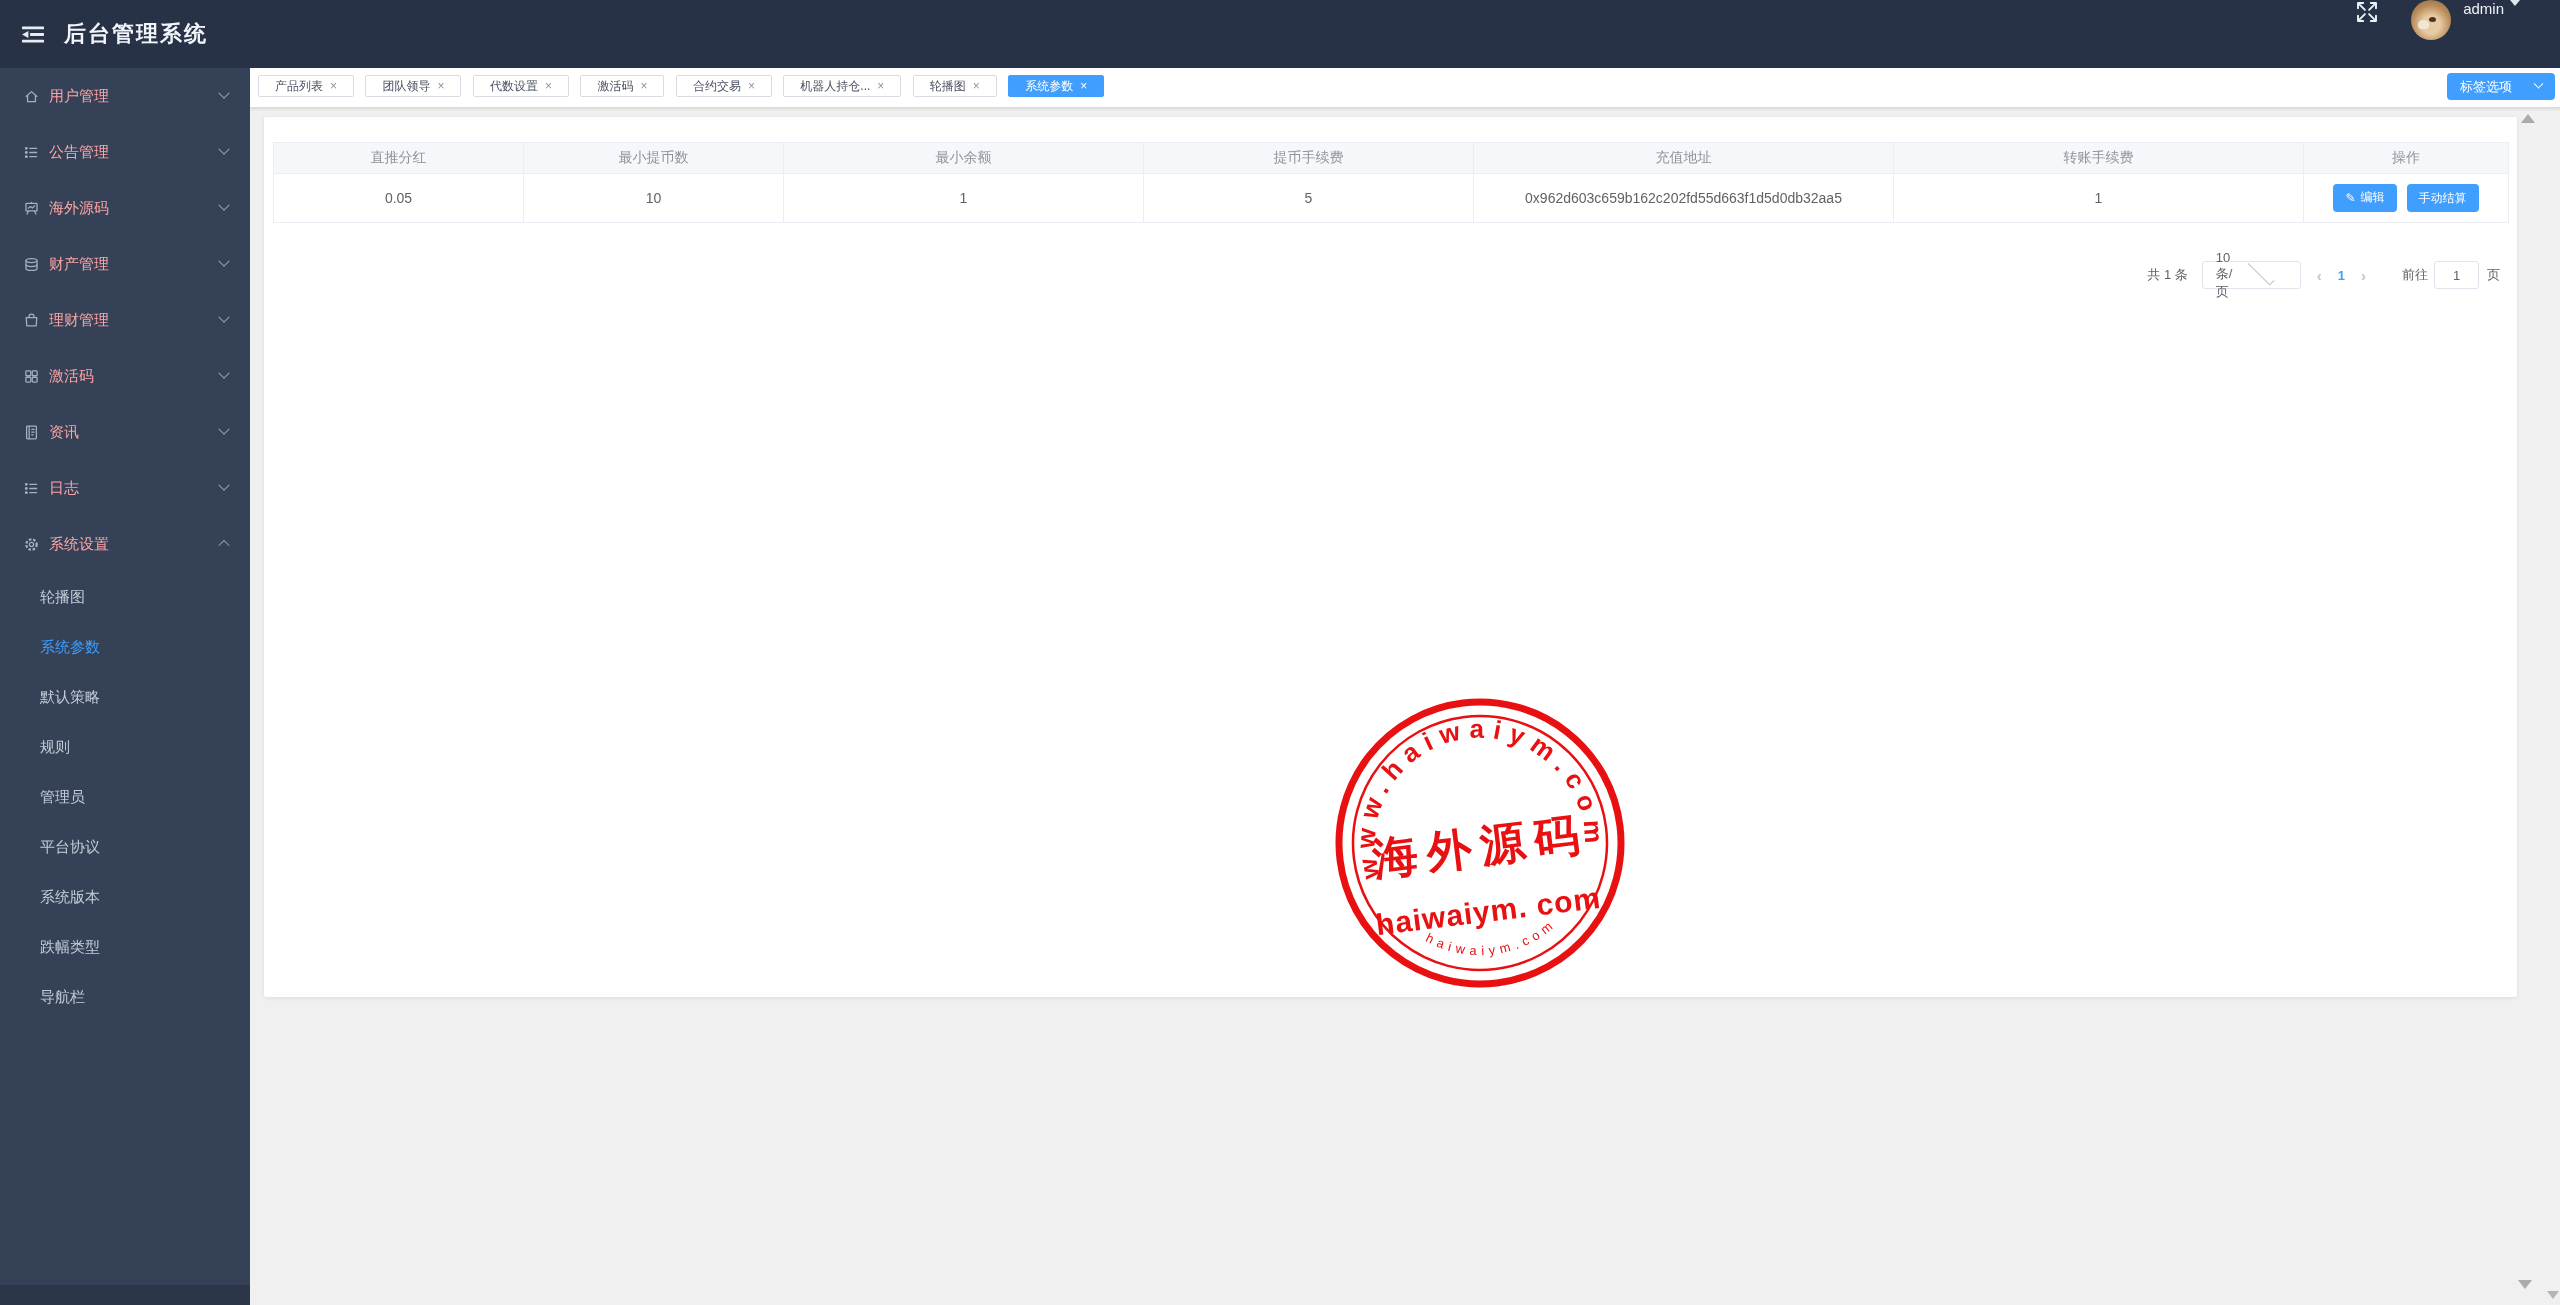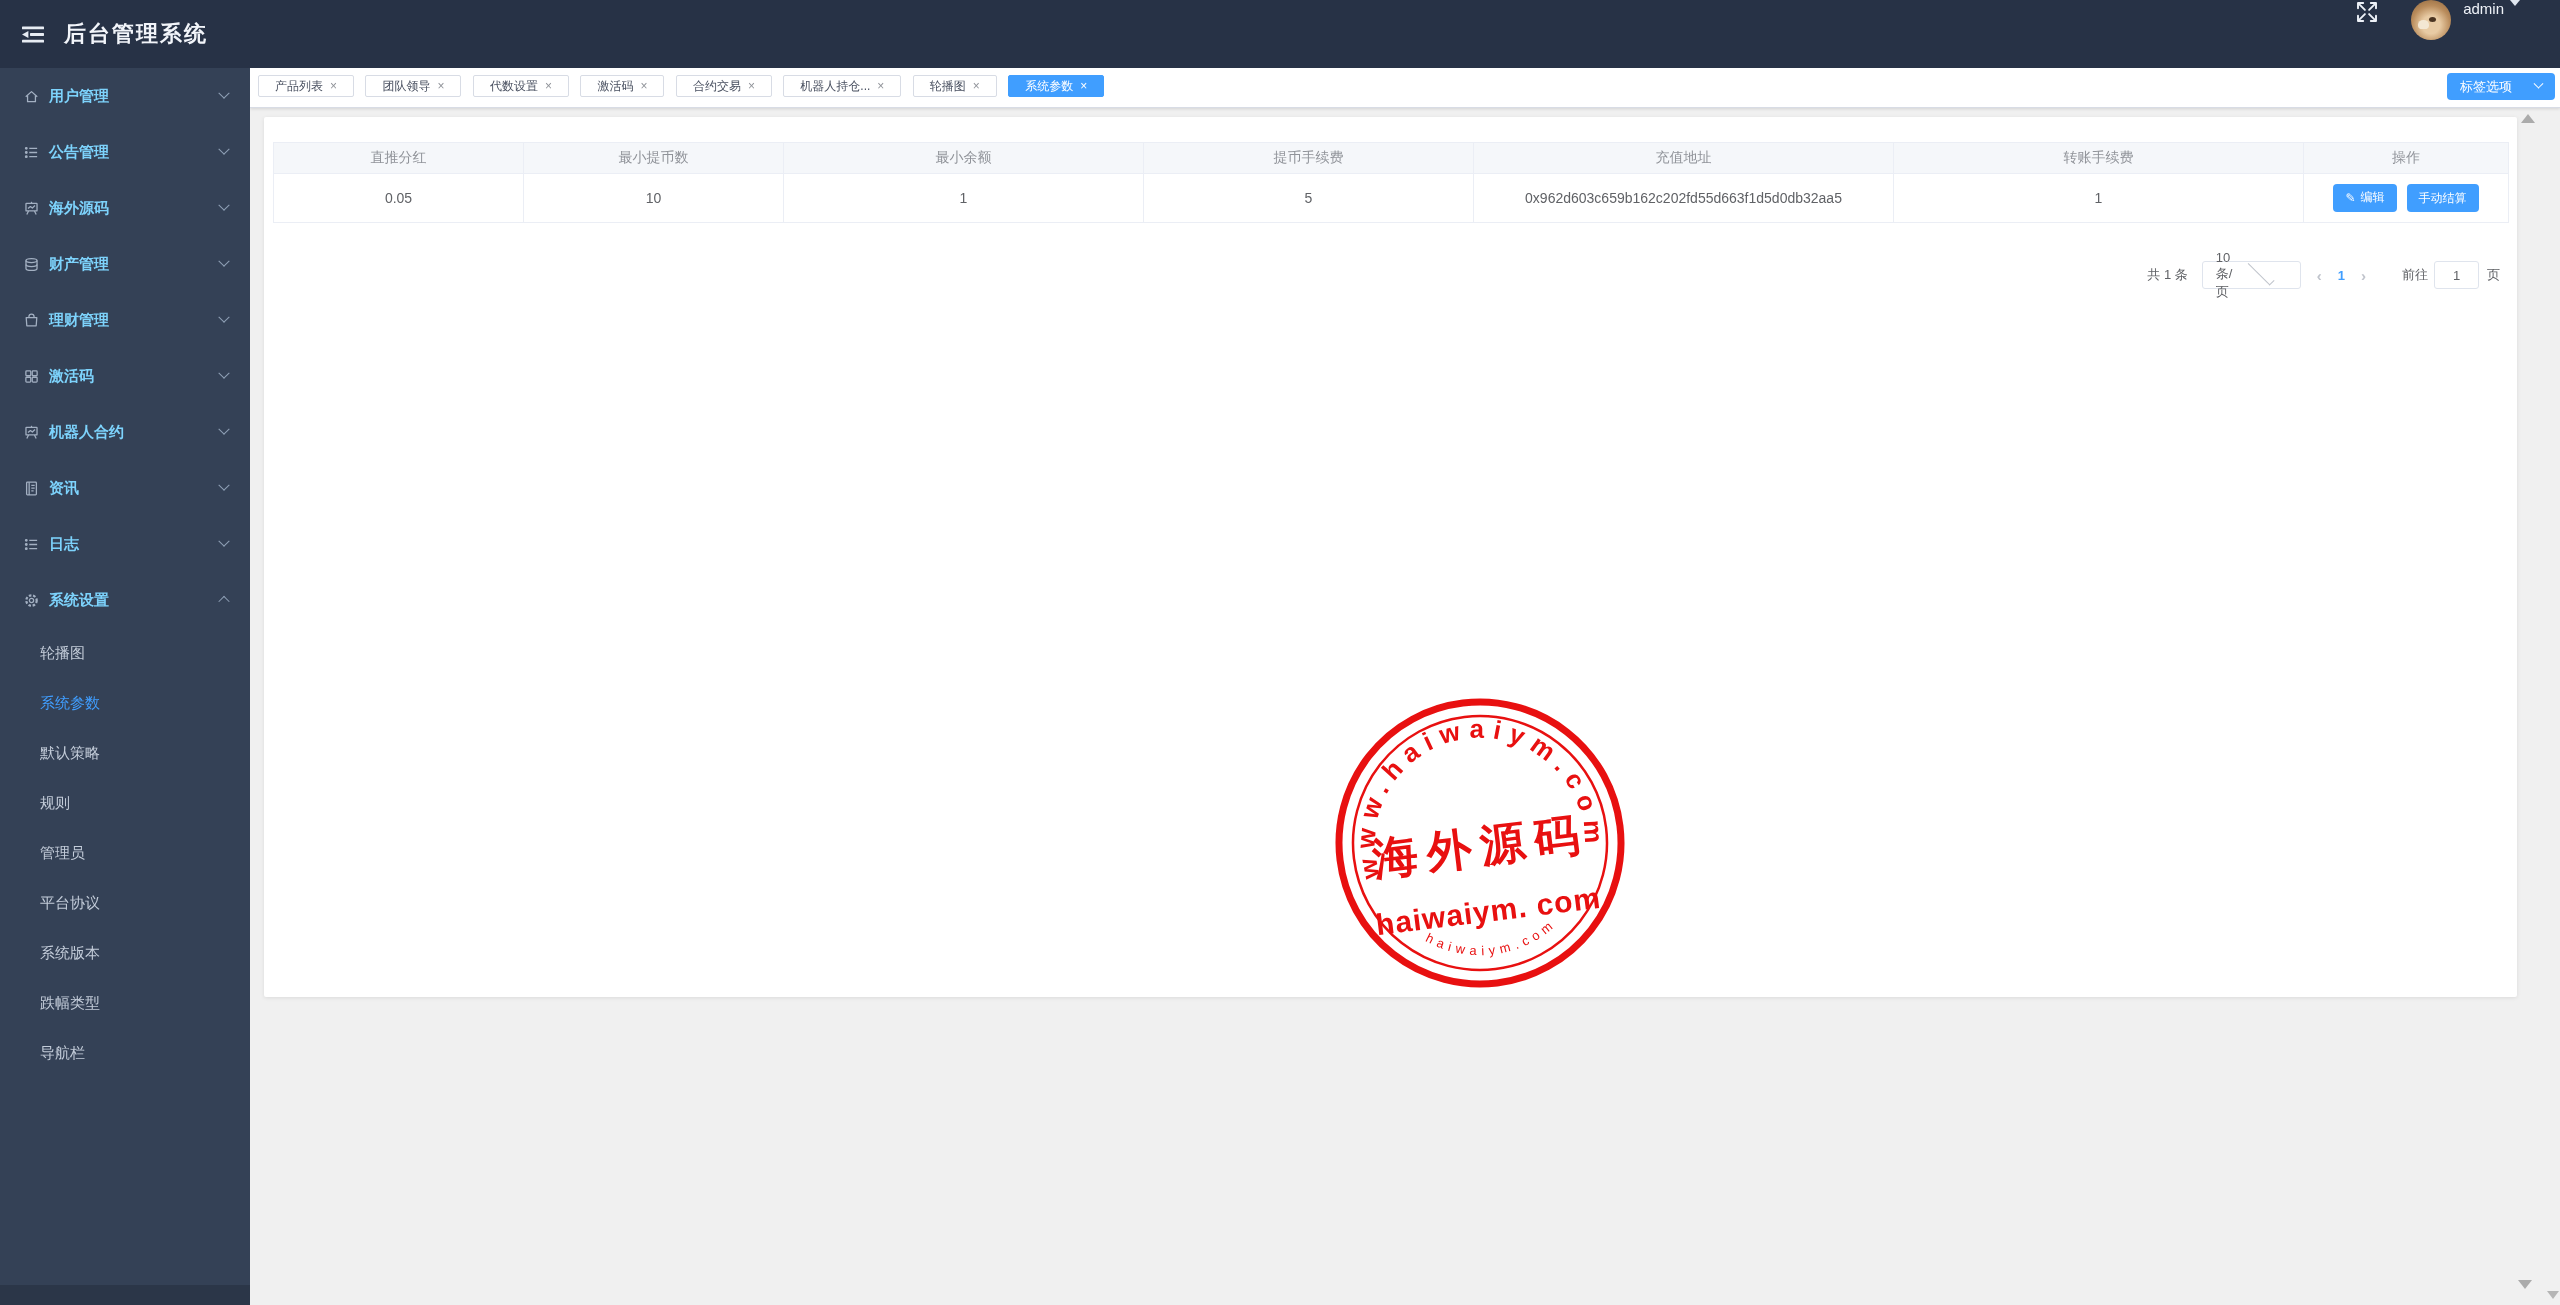--- a/index.html
+++ b/index.html
@@ -16,21 +16,21 @@
   .avatar:before { content:""; position:absolute; left:7px; top:20px; width:11px; height:9px; background:#f3e7d3; border-radius:50% 50% 40% 40%; }
   .avatar:after { content:""; position:absolute; left:18px; top:17px; width:7px; height:5px; background:#4a3421; border-radius:50%; }
   .admin-name { color:#eef2f8; font-size:15px; margin-right:6px; }
   .caret-down { width:0; height:0; border-left:5px solid transparent; border-right:5px solid transparent; border-top:6px solid #dfe6ef; }
 
   
   .sidebar { position:absolute; left:0; top:68px; width:250px; height:1237px; background:#344156; z-index:4; }
   .menu-item { height:56px; display:flex; align-items:center; padding:0 22px 0 23px; cursor:pointer; }
   .menu-icon { width:17px; height:17px; margin-right:9px; flex:none; display:flex; }
   .menu-icon svg { width:17px; height:17px; }
-  .menu-label { flex:1; font-size:15px; color:#7dd3fc;font-weight:bold; }
+  .menu-label { flex:1; font-size:15px; color:#fca5a5; }
   .chev { width:8px; height:8px; border-right:1.6px solid #8fa0b6; border-bottom:1.6px solid #8fa0b6; transform:rotate(45deg) translate(-2px,-2px); flex:none; }
   .chev.up { transform:rotate(-135deg) translate(-1px,-1px); }
   .submenu-item { height:50px; display:flex; align-items:center; padding-left:40px; font-size:15px; color:#c3ccd9; cursor:pointer; }
   .submenu-item.active { color:#409eff; }
   .sidebar-footer { position:absolute; left:0; bottom:0; width:250px; height:20px; background:#2b3648; }
 
   
   .tabbar { position:absolute; left:250px; top:68px; width:2310px; height:40px; background:#fff; border-bottom:1px solid #d8dce5; box-shadow:0 1px 3px rgba(0,0,0,.12); padding:7px 0 0 8px; white-space:nowrap; z-index:3; }
   .tab { display:inline-flex; align-items:center; height:22px; padding:0 16px; border:1px solid #d8dce5; border-radius:2px; margin-right:7px; font-size:12px; color:#495060; background:#fff; cursor:pointer; }
   .tab .tab-close { margin-left:7px; font-size:12px; line-height:1; color:#909399; cursor:pointer; }
@@ -163,32 +163,20 @@
               <rect x="2.7" y="2.7" width="4.6" height="4.6" rx="0.8"></rect>
               <rect x="8.7" y="2.7" width="4.6" height="4.6" rx="0.8"></rect>
               <rect x="2.7" y="8.7" width="4.6" height="4.6" rx="0.8"></rect>
               <rect x="8.7" y="8.7" width="4.6" height="4.6" rx="0.8"></rect>
             </svg>
           </span>
     <span class="menu-label">激活码</span>
     <span class="chev"></span>
   </div>
 
-  <div class="menu-item">
-    <span class="menu-icon">
-            <svg viewBox="0 0 16 16" fill="none" stroke="#a3b0c2" stroke-width="1.2" stroke-linejoin="round">
-              <path d="M8 1.7 V3.1"></path>
-              <rect x="2.8" y="3.1" width="10.4" height="7.2" rx="0.5"></rect>
-              <path d="M5.2 10.3 L3.6 13.7 M10.8 10.3 L12.4 13.7"></path>
-              <path d="M4.7 8.1 L7 6.2 L8.8 7.5 L11.3 5.2"></path>
-            </svg>
-          </span>
-    <span class="menu-label">机器人合约</span>
-    <span class="chev"></span>
-  </div>
 
   <div class="menu-item">
     <span class="menu-icon">
             <svg viewBox="0 0 16 16" fill="none" stroke="#a3b0c2" stroke-width="1.2">
               <rect x="3.4" y="2" width="9.2" height="12" rx="0.8"></rect>
               <path d="M5.8 2 V14"></path>
               <path d="M7.8 5 H11 M7.8 7.6 H11 M7.8 10.2 H10"></path>
             </svg>
           </span>
     <span class="menu-label">资讯</span>

